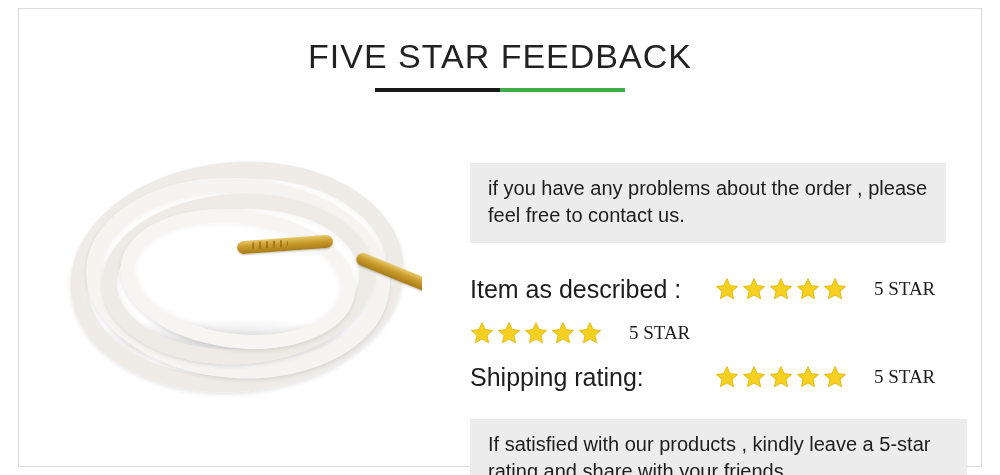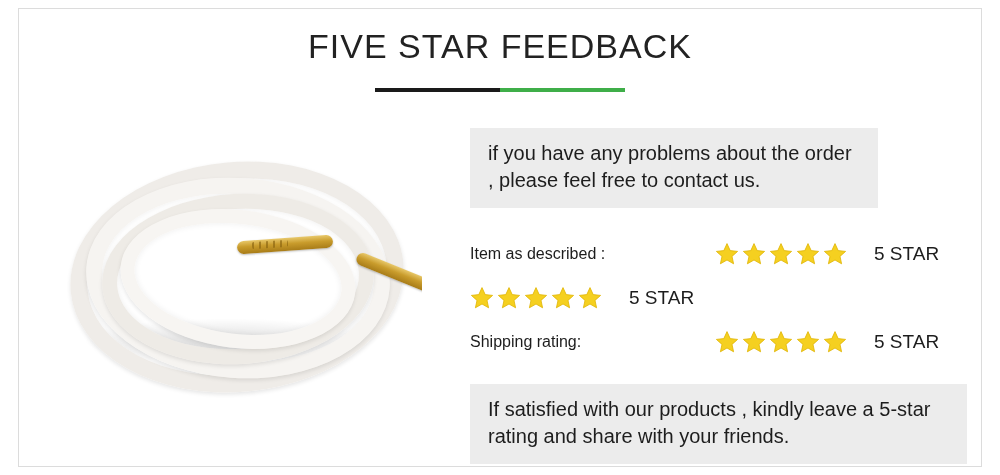--- a/index.html
+++ b/index.html
@@ -17,21 +17,21 @@
   }
   .inner-border{
     position:absolute;
     left:18px;top:8px;right:18px;bottom:8px;
     border:1px solid #dcdcdc;
     box-sizing:border-box;
   }
   
   .title{
     position:absolute;
-    left:0;right:0;top:27px;
+    left:0;right:0;top:37px;
     text-align:center;
     font-size:34px;
     letter-spacing:1px;
     color:#222222;
     font-weight:400;
   }
   .title-rule{
     position:absolute;
     left:50%;
     transform:translateX(-50%);
@@ -98,55 +98,56 @@
     width:500px;
   }
   .note{
     background:#ececec;
     padding:12px 16px 14px 18px;
     font-size:20px;
     color:#1d1d1d;
     line-height:1.35;
     box-sizing:border-box;
   }
-  .note-top{width:408px;}
+  .note-top{width:476px;margin-top:35px;}
   .note-bottom{width:497px;}
 
   
   .ratings{
     margin-top:24px;
   }
   .rating-row{
     display:flex;
     align-items:center;
     height:44px;
   }
   .rating-label{
     width:245px;
-    font-size:16px;
+    font-size:25px;
     color:#1d1d1d;
   }
   .stars{
     width:145px;
     display:flex;
     align-items:center;
     gap:3px;
   }
   .star{
     width:24px;height:24px;
     display:inline-block;
     color:#f5d020;
     line-height:1;
   }
   .star svg{display:block;}
   .rating-value{
     font-size:19px;
     color:#1d1d1d;
     margin-left:14px;
     white-space:nowrap;
+    font-family:Liberation Serif, serif;
   }
   .spacer-bottom{height:20px;}
 </style>
 </head>
 <body>
 
 <div class="page">
 
   <div class="inner-border"></div>
 

